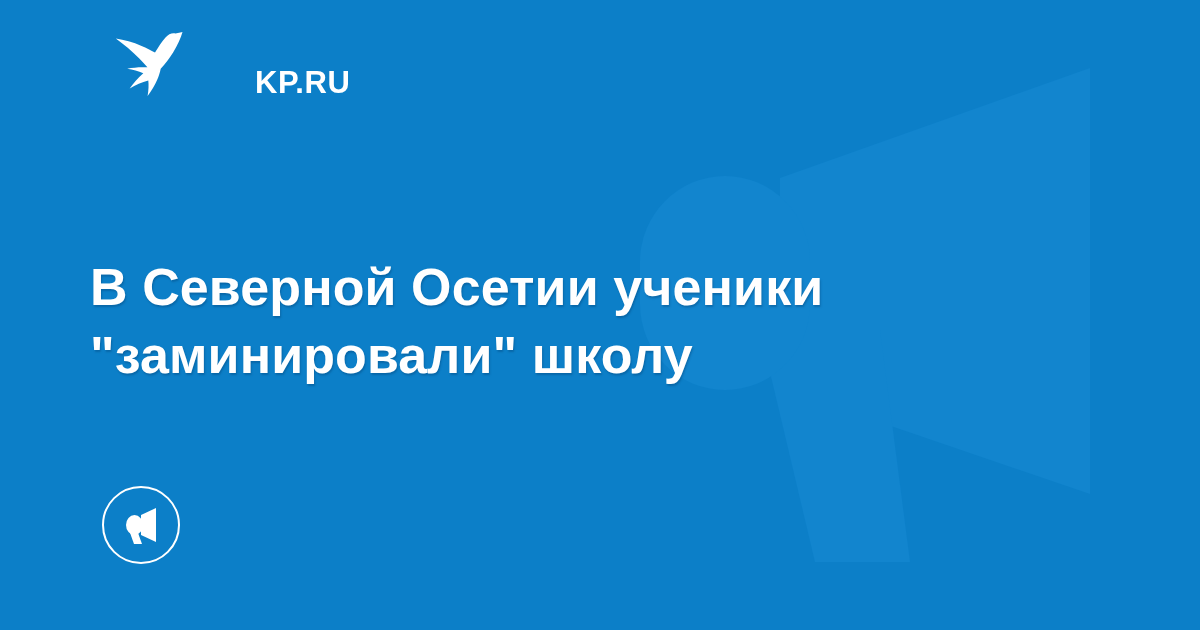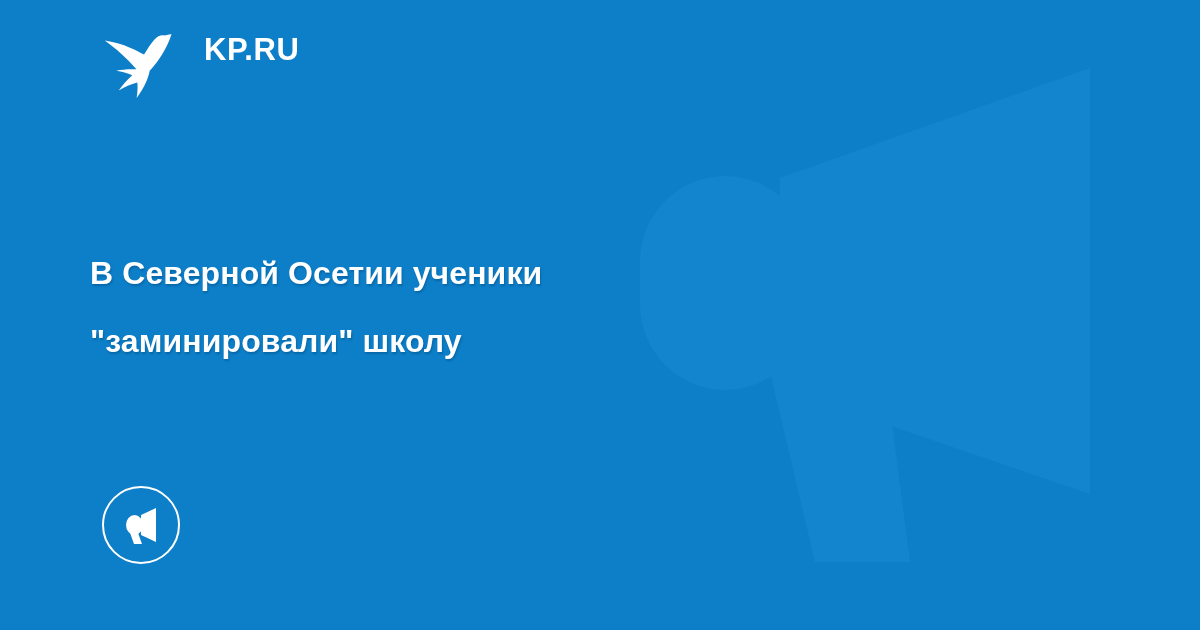--- a/index.html
+++ b/index.html
@@ -29,26 +29,27 @@
     left: 0;
     top: 0;
     width: 1200px;
     height: 630px;
     pointer-events: none;
   }
 
   
   .brand {
     position: absolute;
-    left: 104px;
+    left: 115px;
     top: 34px;
     display: flex;
-    align-items: flex-start;
+    align-items: flex-end;
     height: 64px;
     z-index: 4;
+    gap: 40px;
   }
   .brand-logo {
     width: 78px;
     height: 66px;
     display: block;
     flex: 0 0 auto;
   }
   .brand-name {
     margin-left: 22px;
     color: #ffffff;
@@ -60,21 +61,21 @@
   }
 
   
   .headline {
     position: absolute;
     left: 90px;
     top: 218px;
     width: 900px;
     z-index: 4;
     color: #ffffff;
-    font-size: 32px;
+    font-size: 52px;
     font-weight: bold;
     line-height: 68px;
     letter-spacing: 0.1px;
     text-shadow: 1px 2px 2px rgba(0, 60, 110, 0.35);
   }
   .headline-line {
     display: block;
     white-space: nowrap;
   }
 

